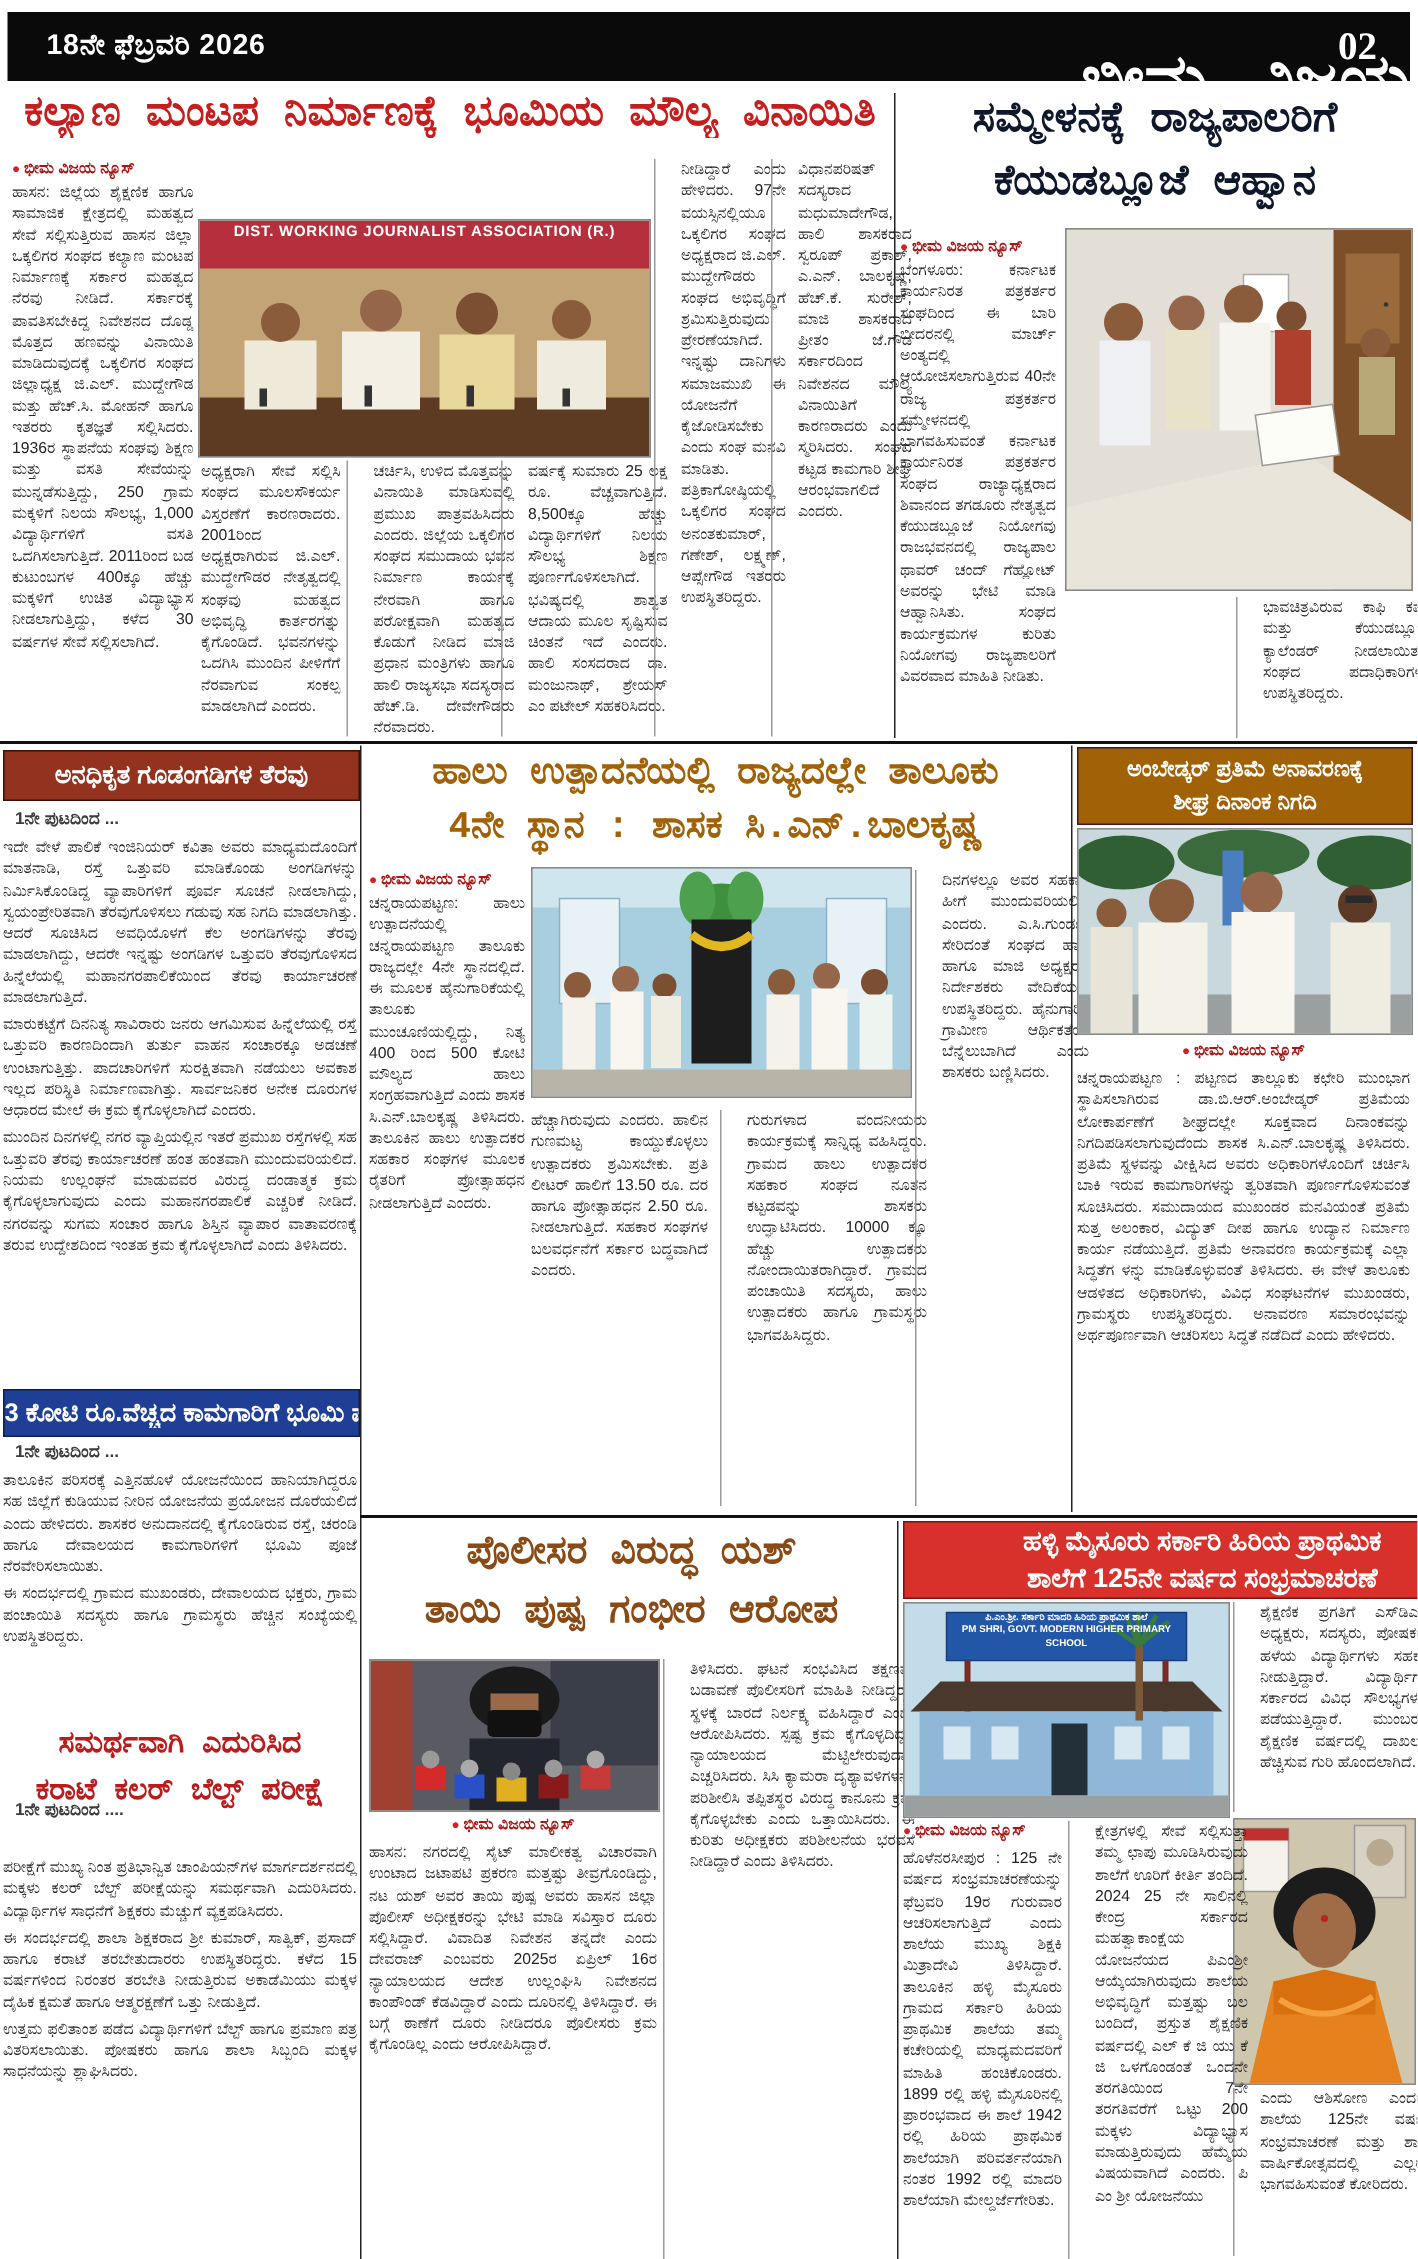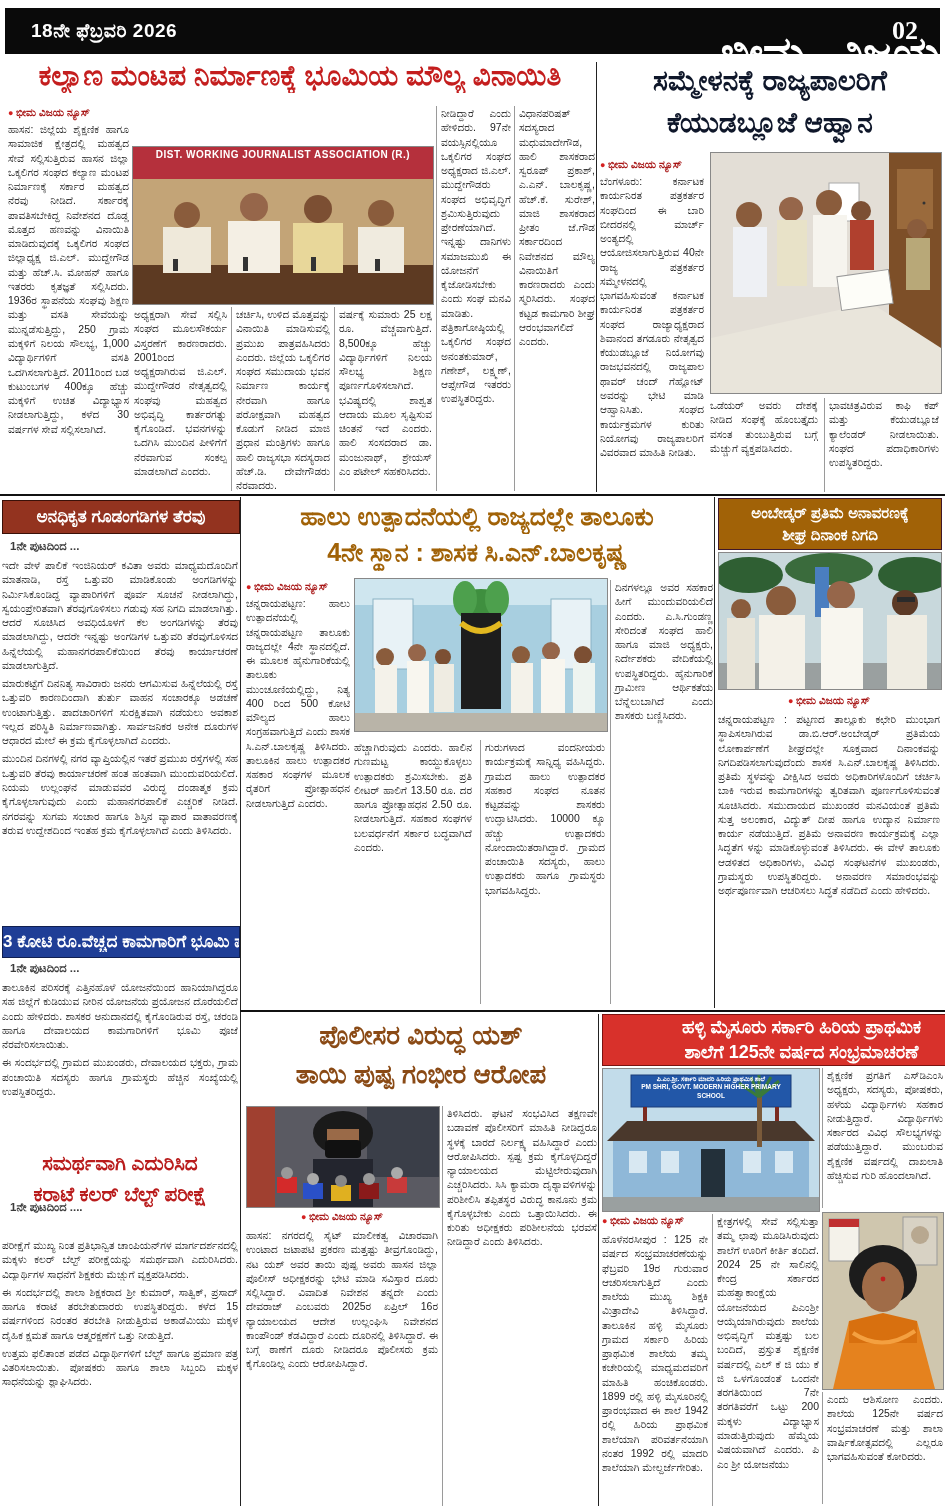--- a/index.html
+++ b/index.html
@@ -9,38 +9,38 @@
   
   #masthead{left:5px;top:8px;width:935px;height:46px;background:#0a0a0a;color:#fff;
             display:flex;align-items:center;}
   #mast-date{position:absolute;left:26px;font-size:19px;font-weight:bold;letter-spacing:.5px;}
   #mast-title{position:absolute;left:0;right:0;text-align:center;font-size:44px;font-weight:bold;
               display:flex;justify-content:flex-end;align-items:center;gap:4px;margin-top:44px;}
   #mast-page{position:absolute;right:22px;font-size:26px;font-weight:bold;
              font-family:"Liberation Serif",serif;}
   .sun{width:22px;height:22px;display:inline-block;}
   
-  .hl{font-weight:bold;text-align:center;overflow:hidden;}
+  .hl{font-weight:bold;text-align:center;overflow:hidden;font-family:Liberation Mono, monospace;}
   .hl .ln{display:block;white-space:nowrap;overflow:hidden;}
   .hl-red{color:#c41e1e;}
   .hl-blue{color:#0f172a;}
   .hl-green{color:#a16207;}
   .hl-green2{color:#b91c1c;}
   .hl-brown{color:#8a4a15;}
   .banner{color:#fff;font-weight:bold;text-align:center;display:flex;flex-direction:column;
           justify-content:center;overflow:hidden;}
   .banner .ln{display:block;white-space:nowrap;overflow:hidden;}
   .bn-maroon{background:#93331f;border:1px solid #3a1008;}
   .bn-blue{background:#1f3e96;border:1px solid #101f50;}
   .bn-purple{background:#a16207;border:1px solid #40182a;}
   .bn-red{background:#d8312b;border:1px solid #7a120f;padding-left:28px;}
   
   .col{font-size:10.5px;line-height:1.36;text-align:justify;color:#222;overflow:hidden;
        word-break:break-word;}
-  .rule-l{border-left:1px solid #9a9a9a;padding-left:4px;}
+  .rule-l{border-left:1px solid #9a9a9a;padding-left:17px;}
   .byline{font-size:10.5px;font-weight:bold;color:#a81616;margin-bottom:3px;}
   .byline::before{content:"● ";color:#d42020;font-size:9px;}
   .byline.center{text-align:center;}
   .frompg{font-size:11.5px;font-weight:bold;color:#3c3c3c;}
   
   .hr{background:#111;}
   .vr{background:#222;width:1px;}
   
   .photo{overflow:hidden;background:#bbb;border:1px solid #888;}
   .photo svg{width:100%;height:100%;display:block;}
@@ -135,21 +135,20 @@
       <circle cx="118" cy="50" r="13" fill="#8a5c3c"></circle>
         <rect x="102" y="62" width="34" height="72" fill="#f6f4ee"></rect>
       <circle cx="150" cy="58" r="10" fill="#7c4f33"></circle>
         <rect x="139" y="67" width="24" height="50" fill="#b0402e"></rect>
       <circle cx="206" cy="76" r="10" fill="#8a5c3c"></circle>
         <rect x="195" y="85" width="24" height="52" fill="#b8a878"></rect>
       <rect x="128" y="120" width="52" height="34" fill="#fdfdf8" stroke="#999" transform="rotate(-8 154 137)"></rect>
       <circle cx="213" cy="50" r="1.5" fill="#333"></circle>
     </svg>
   </div>
-  <div class="abs col" style="left:710px;top:398px;width:108px;height:94px;">ಒಡೆಯರ್ ಅವರು ದೇಶಕ್ಕೆ ನೀಡಿದ ಸಂಘಕ್ಕೆ ಹೊಂಬತ್ತೈದು ವಸಂತ ತುಂಬುತ್ತಿರುವ ಬಗ್ಗೆ ಮೆಚ್ಚುಗೆ ವ್ಯಕ್ತಪಡಿಸಿದರು.</div>
   <div class="abs col rule-l" style="left:824px;top:398px;width:110px;height:94px;">ಭಾವಚಿತ್ರವಿರುವ ಕಾಫಿ ಕಪ್ ಮತ್ತು ಕೆಯುಡಬ್ಲೂಜೆ ಕ್ಯಾಲೆಂಡರ್ ನೀಡಲಾಯಿತು. ಸಂಘದ ಪದಾಧಿಕಾರಿಗಳು ಉಪಸ್ಥಿತರಿದ್ದರು.</div>
 
   <div class="abs hr" style="left:0;top:494px;width:945px;height:2px;"></div>
 
   <div class="abs banner bn-maroon" style="left:2px;top:500px;width:236px;height:32px;font-size:17px;">
     <span class="ln">ಅನಧಿಕೃತ ಗೂಡಂಗಡಿಗಳ ತೆರವು</span>
   </div>
   <div class="abs frompg" style="left:10px;top:540px;">1ನೇ ಪುಟದಿಂದ ...</div>
   <div class="abs" style="left:2px;top:558px;width:236px;height:362px;overflow:hidden;">
     <div class="col">ಇದೇ ವೇಳೆ ಪಾಲಿಕೆ ಇಂಜಿನಿಯರ್ ಕವಿತಾ ಅವರು ಮಾಧ್ಯಮದೊಂದಿಗೆ ಮಾತನಾಡಿ, ರಸ್ತೆ ಒತ್ತುವರಿ ಮಾಡಿಕೊಂಡು ಅಂಗಡಿಗಳನ್ನು ನಿರ್ಮಿಸಿಕೊಂಡಿದ್ದ ವ್ಯಾಪಾರಿಗಳಿಗೆ ಪೂರ್ವ ಸೂಚನೆ ನೀಡಲಾಗಿದ್ದು, ಸ್ವಯಂಪ್ರೇರಿತವಾಗಿ ತೆರವುಗೊಳಿಸಲು ಗಡುವು ಸಹ ನಿಗದಿ ಮಾಡಲಾಗಿತ್ತು. ಆದರೆ ಸೂಚಿಸಿದ ಅವಧಿಯೊಳಗೆ ಕೆಲ ಅಂಗಡಿಗಳನ್ನು ತೆರವು ಮಾಡಲಾಗಿದ್ದು, ಆದರೇ ಇನ್ನಷ್ಟು ಅಂಗಡಿಗಳ ಒತ್ತುವರಿ ತೆರವುಗೊಳಿಸದ ಹಿನ್ನೆಲೆಯಲ್ಲಿ ಮಹಾನಗರಪಾಲಿಕೆಯಿಂದ ತೆರವು ಕಾರ್ಯಾಚರಣೆ ಮಾಡಲಾಗುತ್ತಿದೆ.</div>

